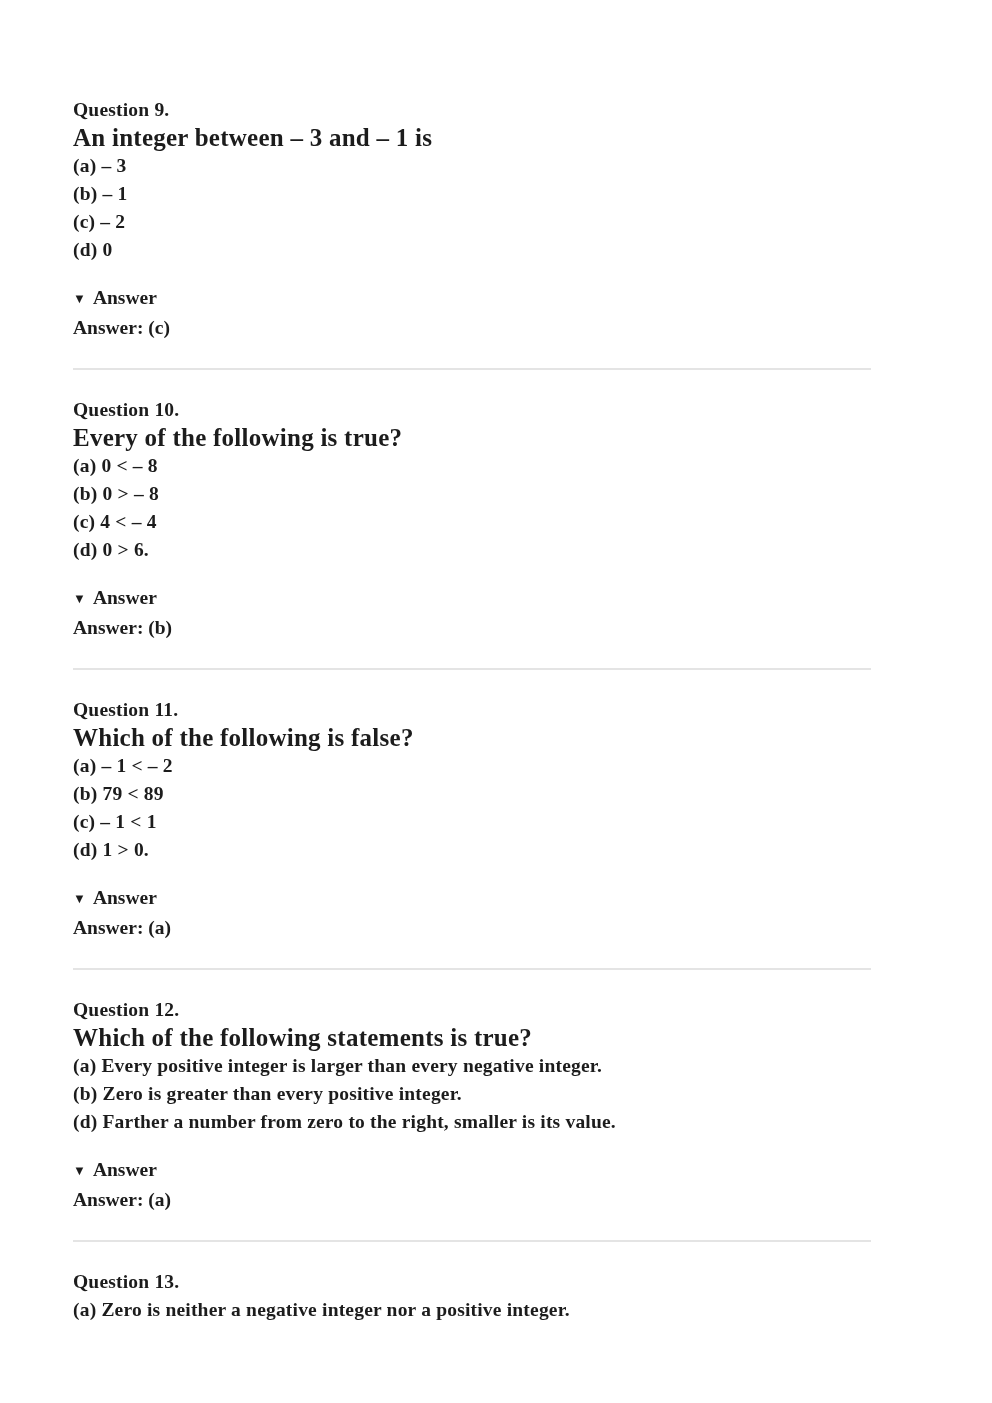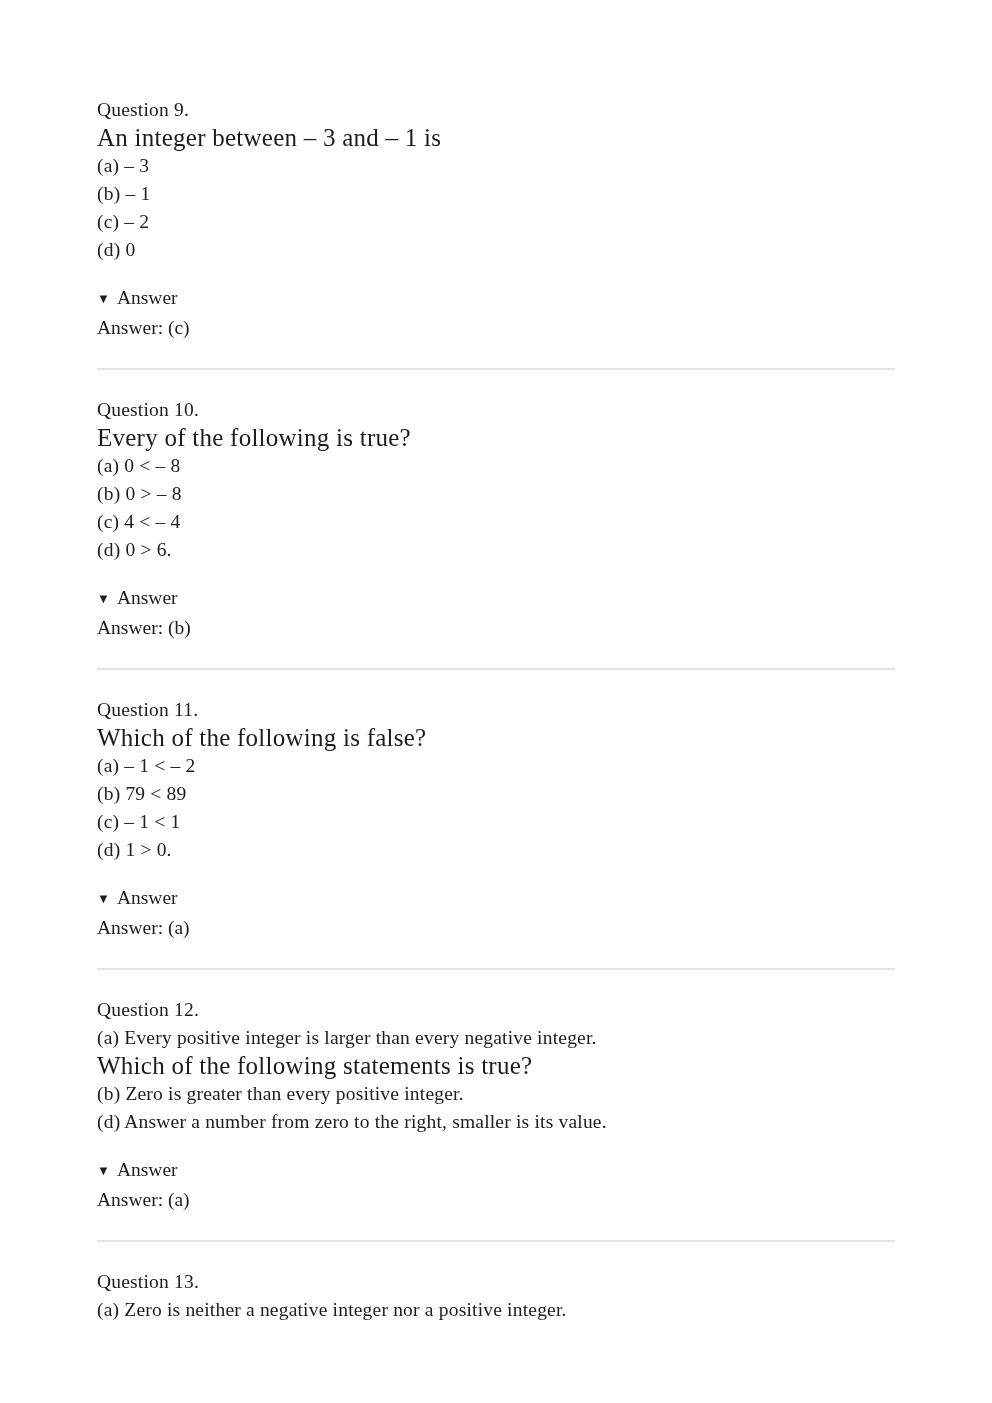--- a/index.html
+++ b/index.html
@@ -9,23 +9,24 @@
   }
   body {
     width: 992px;
     height: 1403px;
     overflow: hidden;
     font-family: "Liberation Serif", "DejaVu Serif", serif;
     color: #1c1c1c;
     -webkit-font-smoothing: antialiased;
   }
   .page {
-    padding: 96px 97px 0 97px;
+    padding: 96px 97px 0 73px;
     box-sizing: border-box;
     width: 874px;
+    font-weight: bold;
   }
   .qblock {
     margin: 0;
   }
   .line {
     font-size: 19.5px;
     line-height: 28px;
     letter-spacing: 0.01em;
     white-space: pre-wrap;
   }
@@ -118,24 +119,24 @@
           <div class="answer-summary">
             <span class="tri">▼</span>
             <span>Answer</span>
           </div>
           <div class="answer-text">Answer: (a)</div>
         </div>
       </div>
       <hr class="divider">
       <div class="qblock">
         <div class="line q-title">Question 12.</div>
+        <div class="line q-stem">Which of the following statements is true?</div>
         <div class="line opt">(a) Every positive integer is larger than every negative integer.</div>
-        <div class="line q-stem">Which of the following statements is true?</div>
         <div class="line opt">(b) Zero is greater than every positive integer.</div>
-        <div class="line opt">(d) Answer a number from zero to the right, smaller is its value.</div>
+        <div class="line opt">(d) Farther a number from zero to the right, smaller is its value.</div>
         <div class="answer-details">
           <div class="answer-summary">
             <span class="tri">▼</span>
             <span>Answer</span>
           </div>
           <div class="answer-text">Answer: (a)</div>
         </div>
       </div>
       <hr class="divider">
       <div class="qblock">

